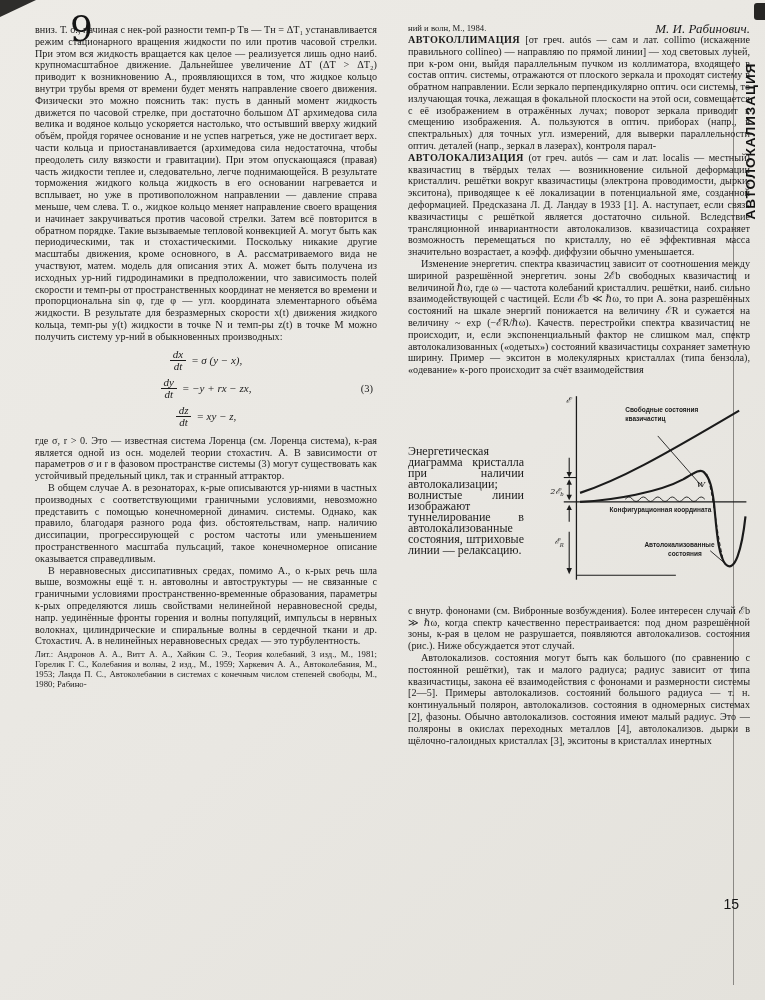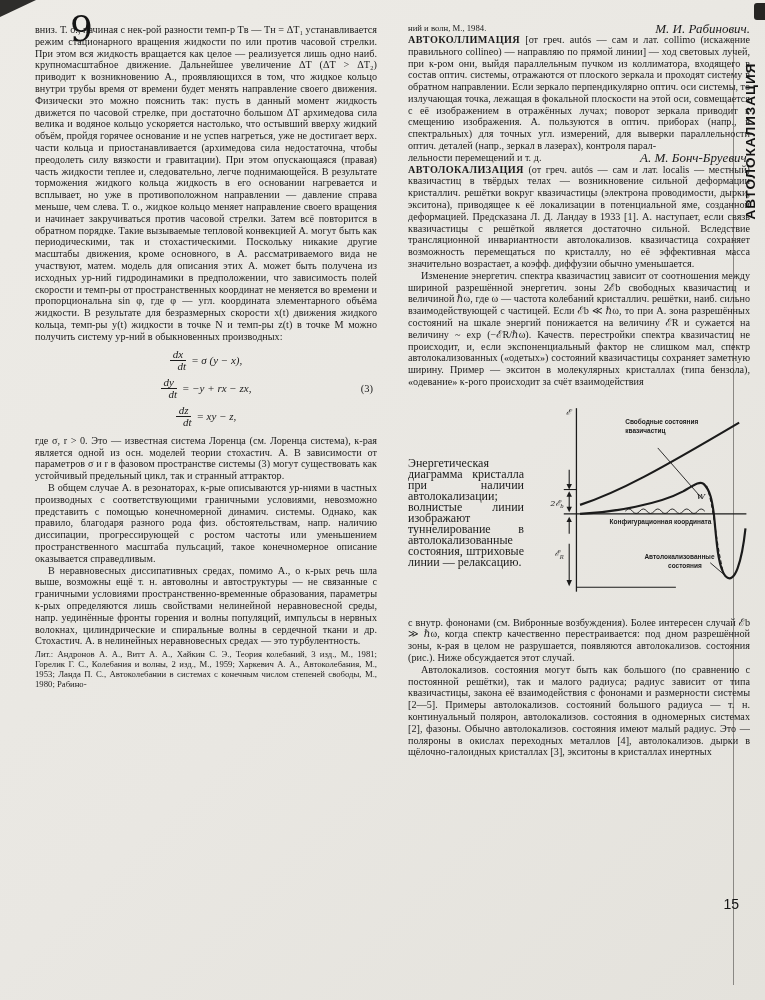--- a/index.html
+++ b/index.html
@@ -33,21 +33,21 @@
   .col p{margin:0;}
   .col p.ind{text-indent:13px;}
   .headword{font-weight:bold;letter-spacing:.4px;}
   .smalltxt{font-size:8.7px;line-height:9.9px;}
   .flexline{display:flex;justify-content:space-between;align-items:center;}
   .byline{font-style:italic;white-space:nowrap;font-size:13px;}
   
   .eqblock{margin:6px 0 6px 0;position:relative;}
   .eqrow{display:flex;align-items:center;justify-content:center;
     font-style:italic;font-size:11px;margin:4px 0;}
-  .frac{display:inline-flex;flex-direction:column;align-items:flex-end;margin-right:5px;}
+  .frac{display:inline-flex;flex-direction:column;align-items:center;margin-right:5px;}
   .frac .num{display:block;padding:0 3px;border-bottom:1px solid #1b1b1b;line-height:1.05;}
   .frac .den{display:block;line-height:1.05;}
   .eqlabel{position:absolute;right:4px;top:50%;transform:translateY(-50%);
     font-style:normal;font-size:10.5px;}
   
   .figure-block{display:flex;align-items:center;margin:10px 0 4px 0;}
   .fig-caption{width:116px;flex:none;font-size:12px;line-height:11px;
     text-align:justify;margin-top:16px;}
   .fig-art{flex:1;min-width:0;}
   svg text{font-family:"Liberation Sans",sans-serif;fill:#1b1b1b;}
@@ -104,24 +104,20 @@
       <p class="smalltxt" style="margin-top:3px;">Лит.: Андронов А. А., Витт А. А., Хайкин С. Э., Теория колебаний, 3 изд., М., 1981; Горелик Г. С., Колебания и волны, 2 изд., М., 1959; Харкевич А. А., Автоколебания, М., 1953; Ланда П. С., Автоколебании в системах с конечным числом степеней свободы, М., 1980; Рабино-</p>
     </div>
 
     <div class="col">
       <div class="flexline smalltxt">
         <span>ний и волн, М., 1984.</span>
         <span class="byline">М. И. Рабинович.</span>
       </div>
 
       <p><span class="headword">АВТОКОЛЛИМАЦИЯ</span> <span>[от греч. autós — сам и лат. collimo (искажение правильного collineo) — направляю по прямой линии] — ход световых лучей, при к-ром они, выйдя параллельным пучком из коллиматора, входящего в состав оптич. системы, отражаются от плоского зеркала и проходят систему в обратном направлении. Если зеркало перпендикулярно оптич. оси системы, то излучающая точка, лежащая в фокальной плоскости на этой оси, совмещается с её изображением в отражённых лучах; поворот зеркала приводит к смещению изображения. А. пользуются в оптич. приборах (напр., в спектральных) для точных угл. измерений, для выверки параллельности оптич. деталей (напр., зеркал в лазерах), контроля парал-</span></p>
-      <div class="flexline">
-        <span>лельности перемещений и т. д.</span>
-        <span class="byline">А. М. Бонч-Бруевич.</span>
-      </div>
 
       <p><span class="headword">АВТОЛОКАЛИЗАЦИЯ</span> <span>(от греч. autós — сам и лат. localis — местный) квазичастиц в твёрдых телах — возникновение сильной деформации кристаллич. решётки вокруг квазичастицы (электрона проводимости, дырки, экситона), приводящее к её локализации в потенциальной яме, созданной деформацией. Предсказана Л. Д. Ландау в 1933 [1]. А. наступает, если связь квазичастицы с решёткой является достаточно сильной. Вследствие трансляционной инвариантности автолокализов. квазичастица сохраняет возможность перемещаться по кристаллу, но её эффективная масса значительно возрастает, а коэфф. диффузии обычно уменьшается.</span></p>
       <p class="ind">Изменение энергетич. спектра квазичастиц зависит от соотношения между шириной разрешённой энергетич. зоны 2ℰb свободных квазичастиц и величиной ℏω, где ω — частота колебаний кристаллич. решётки, наиб. сильно взаимодействующей с частицей. Если ℰb ≪ ℏω, то при А. зона разрешённых состояний на шкале энергий понижается на величину ℰR и сужается на величину ~ exp (−ℰR/ℏω). Качеств. перестройки спектра квазичастиц не происходит, и, если экспоненциальный фактор не слишком мал, спектр автолокализованных («одетых») состояний квазичастицы сохраняет заметную ширину. Пример — экситон в молекулярных кристаллах (типа бензола), «одевание» к-рого происходит за счёт взаимодействия</p>
 
       <div class="figure-block">
         <div class="fig-caption">Энергетическая диаграмма кристалла при наличии автолокализации; волнистые линии изображают туннелирование в автолокализованные состояния, штриховые линии — релаксацию.</div>
         <div class="fig-art">
           <svg width="226" height="212" viewBox="0 0 250 232">
 
             <line x1="58" y1="10" x2="58" y2="213" stroke="#1b1b1b" stroke-width="1.4"></line>

